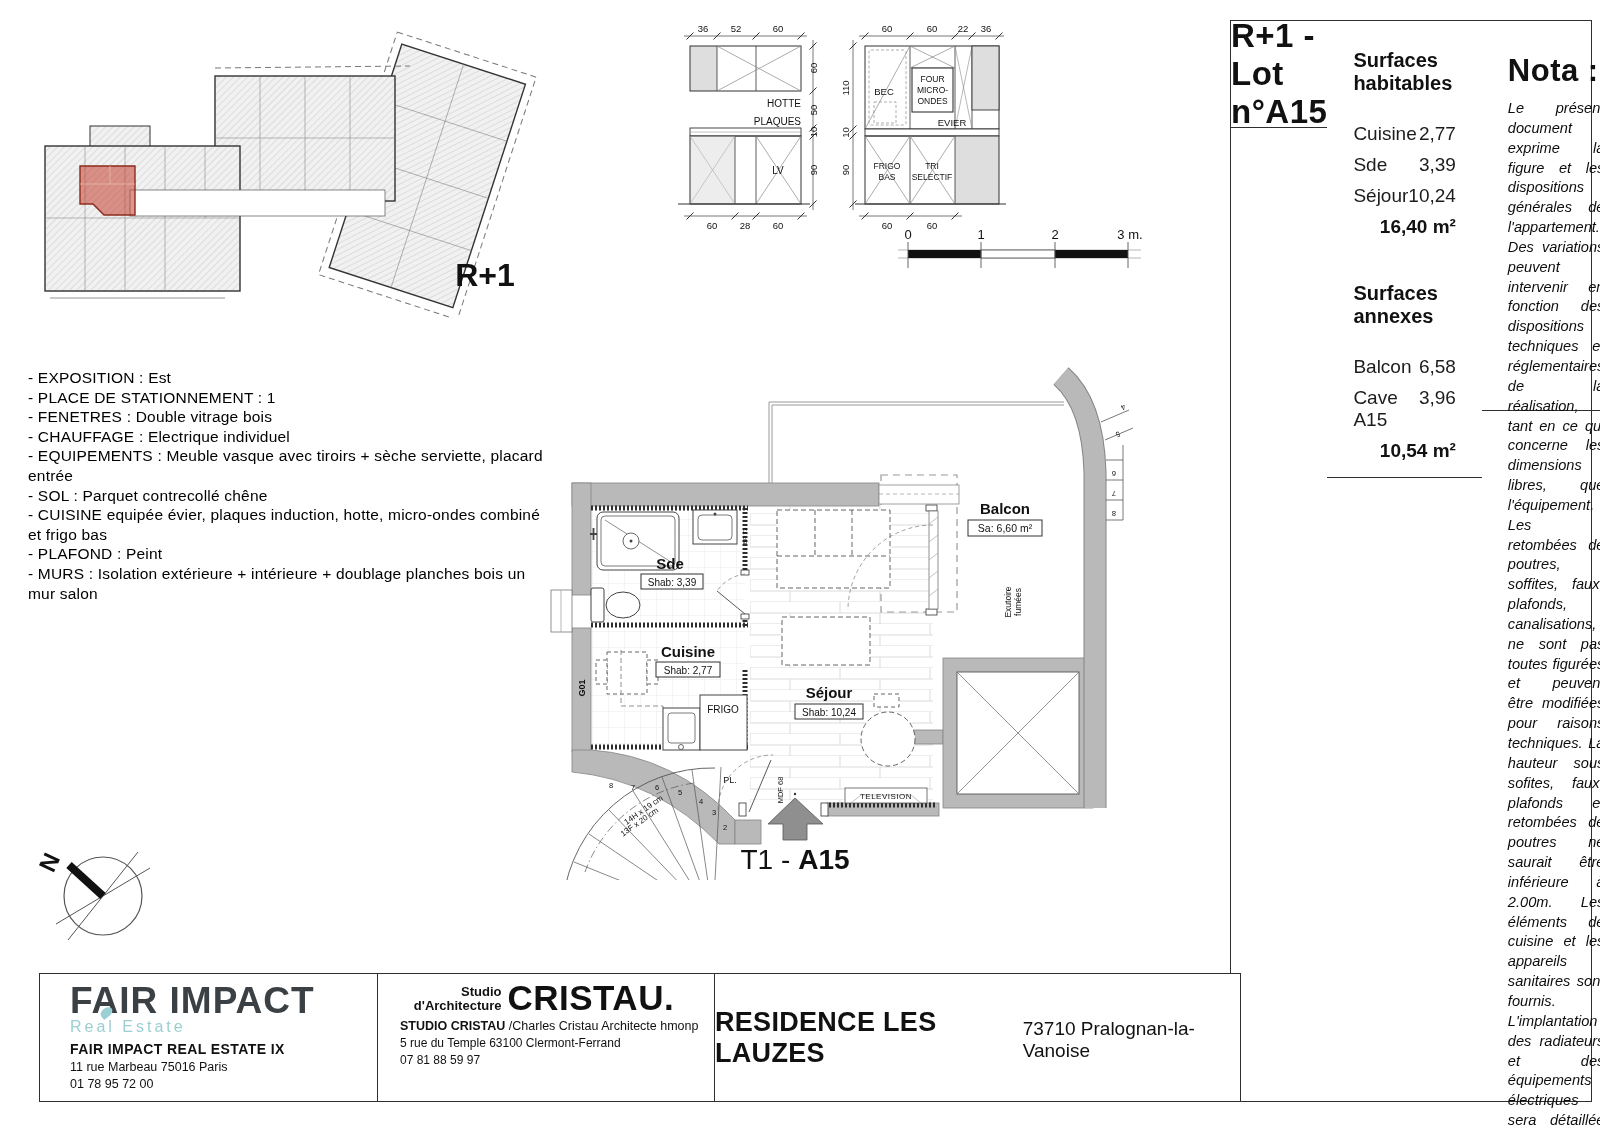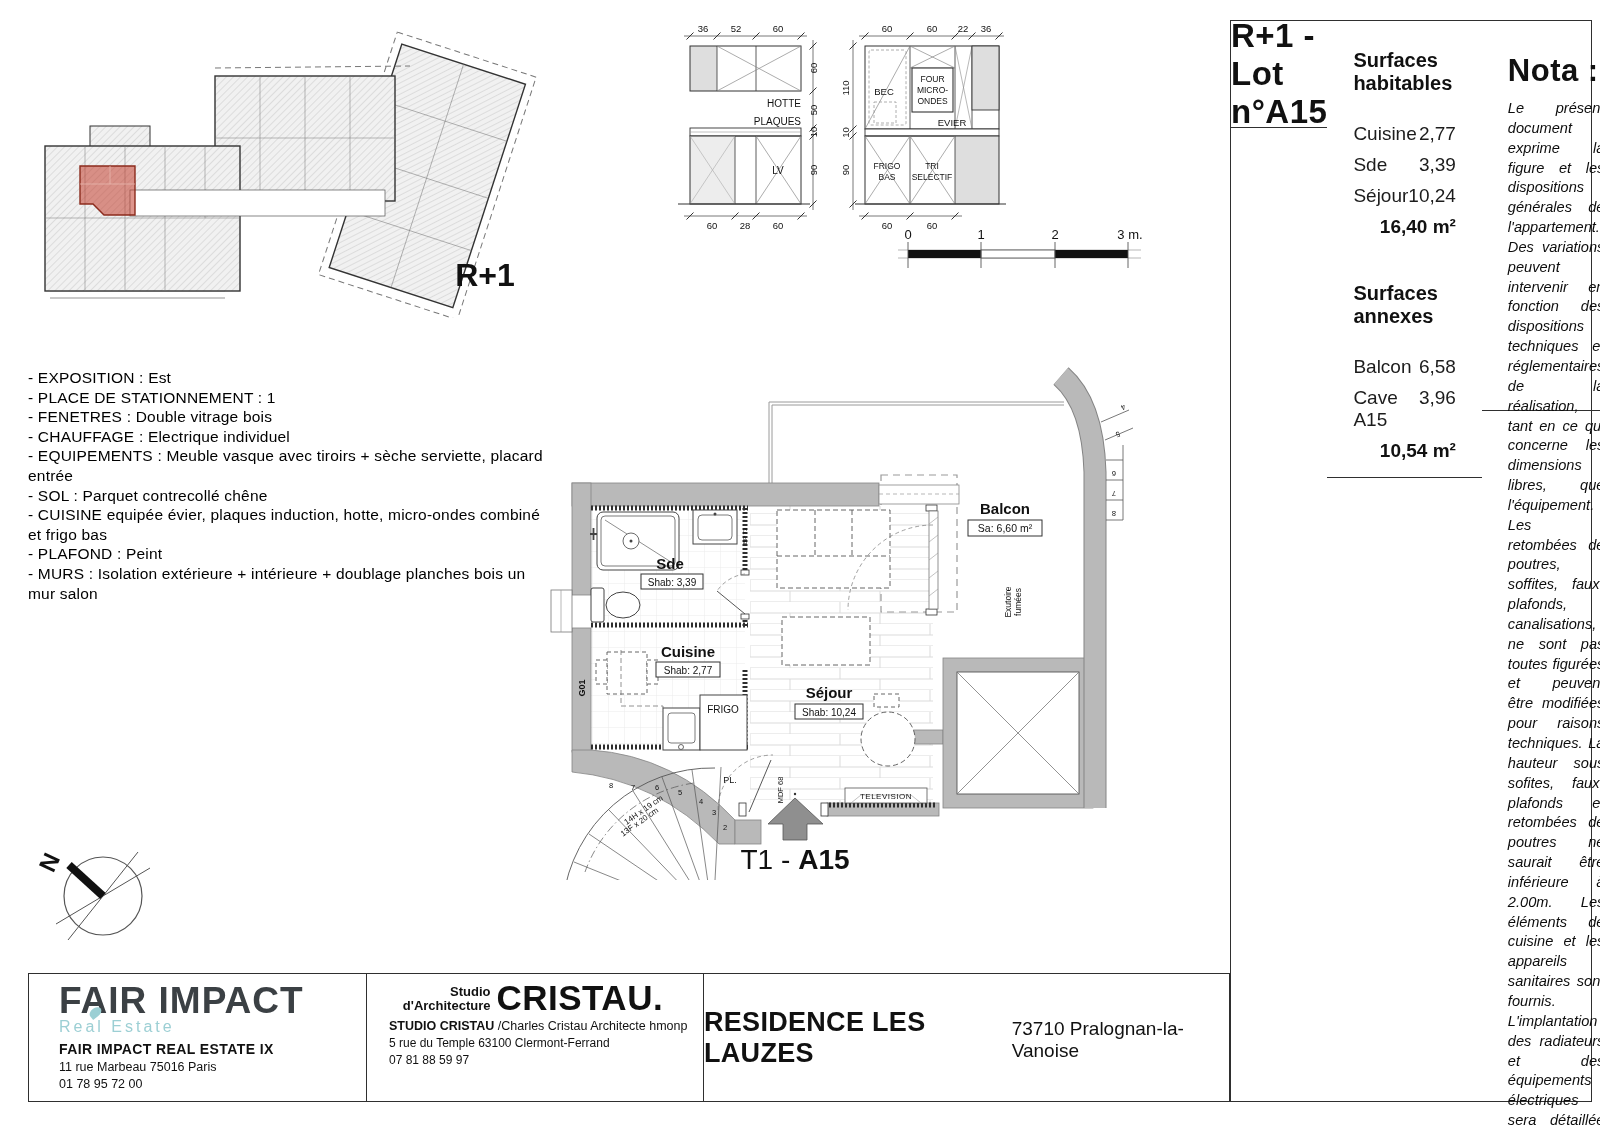--- a/index.html
+++ b/index.html
@@ -21,21 +21,21 @@
   .panel-nota{height:390px;border-bottom:1.6px solid #2f2f2f;padding:32px 26px 0;box-sizing:border-box;}
   .nota-heading{font-size:31px;font-weight:800;margin-bottom:10px;letter-spacing:.5px;}
   .nota-body{font-size:14.6px;font-style:italic;text-align:justify;line-height:1.36;color:#0d0d0d;}
   .panel-date{flex:1;display:flex;align-items:center;justify-content:center;font-size:25px;letter-spacing:.5px;color:#0369a1;}
 
   
   .features{position:absolute;left:28px;top:348px;width:527px;font-size:15.5px;font-weight:400;
             line-height:19.6px;color:#000000;letter-spacing:.2px;margin-top:20px;}
 
   
-  .footer{position:absolute;left:28px;top:973px;width:1202px;height:129px;border:1.6px solid #2f2f2f;
+  .footer{position:absolute;left:39px;top:973px;width:1202px;height:129px;border:1.6px solid #2f2f2f;
           box-sizing:border-box;display:flex;background:#fff;}
   .fcell{box-sizing:border-box;border-right:1.2px solid #2f2f2f;}
   .fc1{width:338px;padding:8px 0 0 30px;position:relative;}
   .fc2{width:337px;padding:10px 12px 0 22px;}
   .fc3{flex:1;border-right:none;display:flex;flex-direction:row;align-items:center;justify-content:center;}
   .fair-logo{font-size:37px;font-weight:600;color:#3b4044;letter-spacing:1px;line-height:38px;position:relative;}
   .leaf{position:absolute;left:30px;top:26px;width:13px;height:9px;background:#9ccfd4;
         border-radius:60% 60% 60% 0;transform:rotate(-38deg);}
   .fair-sub{font-size:16px;font-weight:500;color:#9ccfd4;letter-spacing:3px;margin-top:-2px;}
   .fair-co{font-size:14px;font-weight:800;margin-top:5px;letter-spacing:.4px;}

